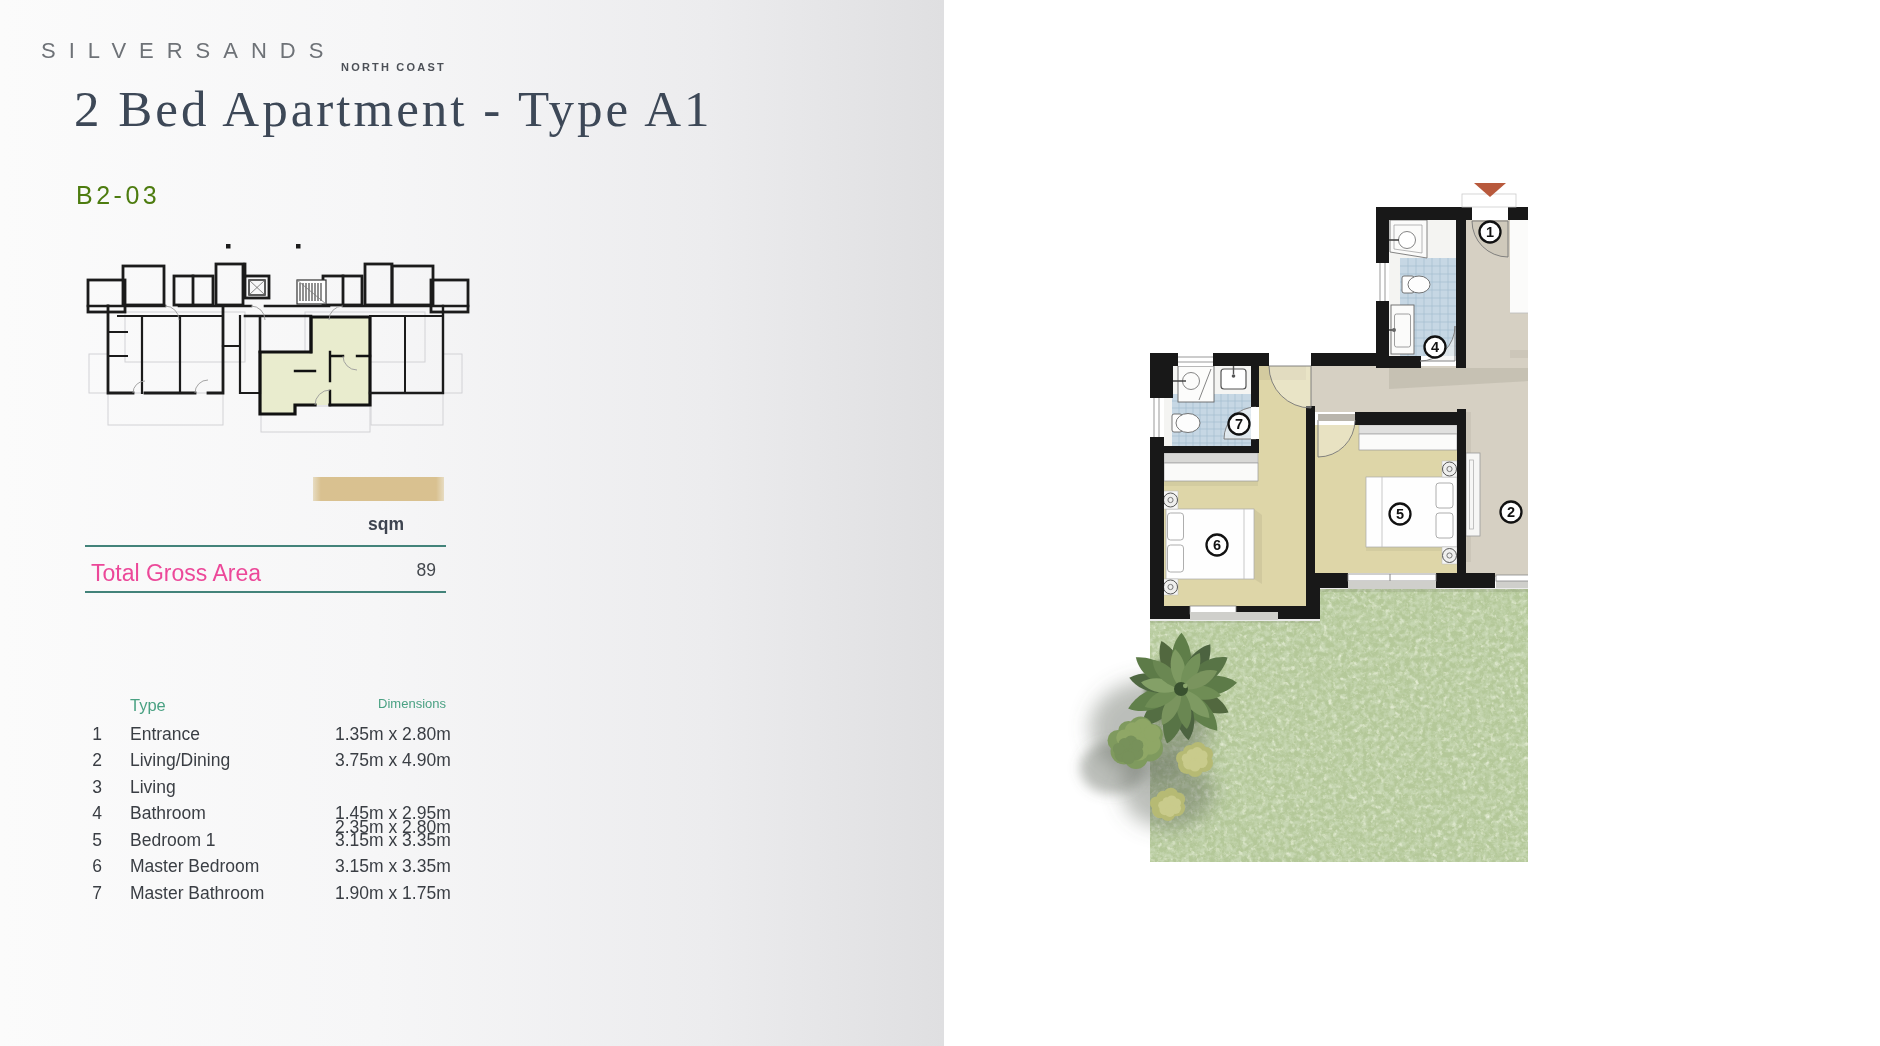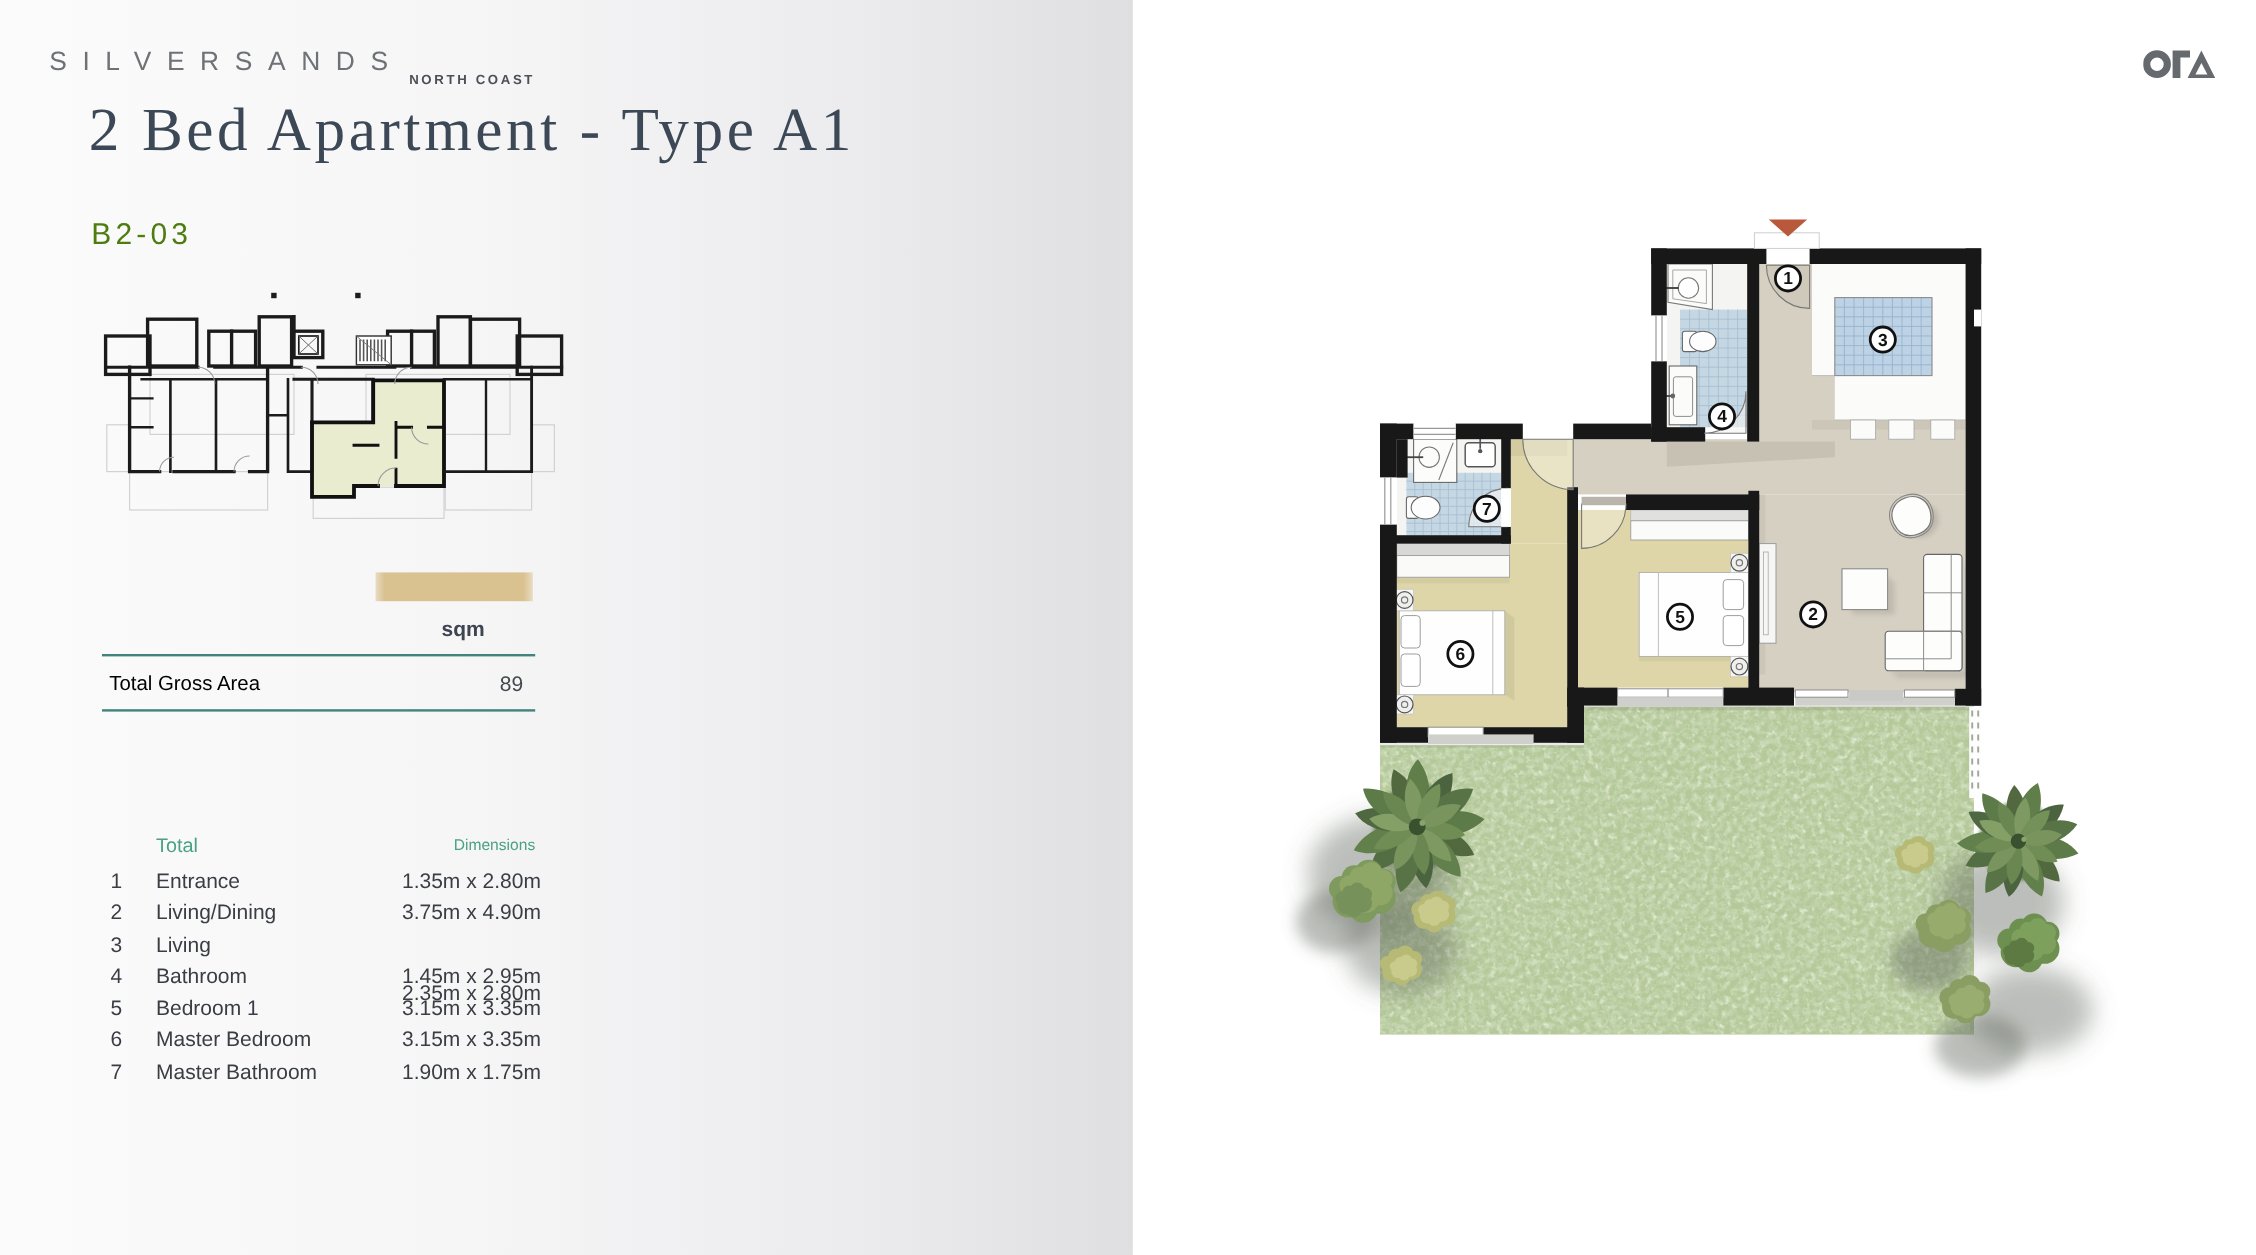--- a/index.html
+++ b/index.html
@@ -1,16 +1,16 @@
 <!DOCTYPE html>
 <html><head>
 <meta charset="utf-8">
 <style>
   html,body{margin:0;padding:0;}
-  #page{position:relative;width:1880px;height:1046px;overflow:hidden;background:#ffffff;font-family:"Liberation Sans",sans-serif;}
+  #page{position:relative;width:1528px;height:1046px;overflow:hidden;background:#ffffff;font-family:"Liberation Sans",sans-serif;}
   #leftpanel{position:absolute;left:0;top:0;width:944px;height:1046px;
     background:linear-gradient(90deg,#fbfbfb 0%,#f6f6f7 40%,#ececee 75%,#dfdfe1 100%);}
   .abs{position:absolute;}
 </style>
 </head>
 <body>
 <div id="page">
 
   <div id="leftpanel"></div>
 
@@ -95,27 +95,27 @@
       <path d="M268 120 A 14 14 0 0 0 282 134"></path>
     </g>
   </svg>
 
   <div class="abs" style="left:313px;top:477px;width:131px;height:24px;background:linear-gradient(90deg,#e7dcc2 0%,#d9c190 6%,#d9c190 94%,#e7dcc2 100%);"></div>
 
   <div class="abs" style="left:336px;top:514px;width:100px;text-align:center;font-size:17.5px;font-weight:bold;color:#3e4450;">sqm</div>
 
   <div class="abs" style="left:85px;top:545px;width:361px;height:2px;background:#43837a;"></div>
 
-  <div class="abs" style="left:91px;top:560px;font-size:17px;color:#000000;">Total Gross Area</div>
+  <div class="abs" style="left:91px;top:560px;font-size:23px;color:#ec4899;">Total Gross Area</div>
 
   <div class="abs" style="left:336px;top:560px;width:100px;text-align:right;font-size:17.5px;color:#44484e;">89</div>
 
   <div class="abs" style="left:85px;top:591px;width:361px;height:2px;background:#43837a;"></div>
 
-  <div class="abs" style="left:130px;top:696px;font-size:16.5px;color:#4aa183;">Total</div>
+  <div class="abs" style="left:130px;top:696px;font-size:16.5px;color:#4aa183;">Type</div>
 
   <div class="abs" style="left:346px;top:696px;width:100px;text-align:right;font-size:13px;color:#4aa183;">Dimensions</div>
 
   <div id="roomrows" style="position:absolute;left:0;top:0;width:600px;font-size:17.5px;color:#3a3e44;white-space:nowrap;">
 
     <div class="abs" style="left:90px;top:724px;width:14px;text-align:center;">1</div>
     <div class="abs" style="left:130px;top:724px;">Entrance</div>
     <div class="abs" style="left:335px;top:724px;">1.35m x 2.80m</div>
 
     <div class="abs" style="left:90px;top:750px;width:14px;text-align:center;">2</div>

